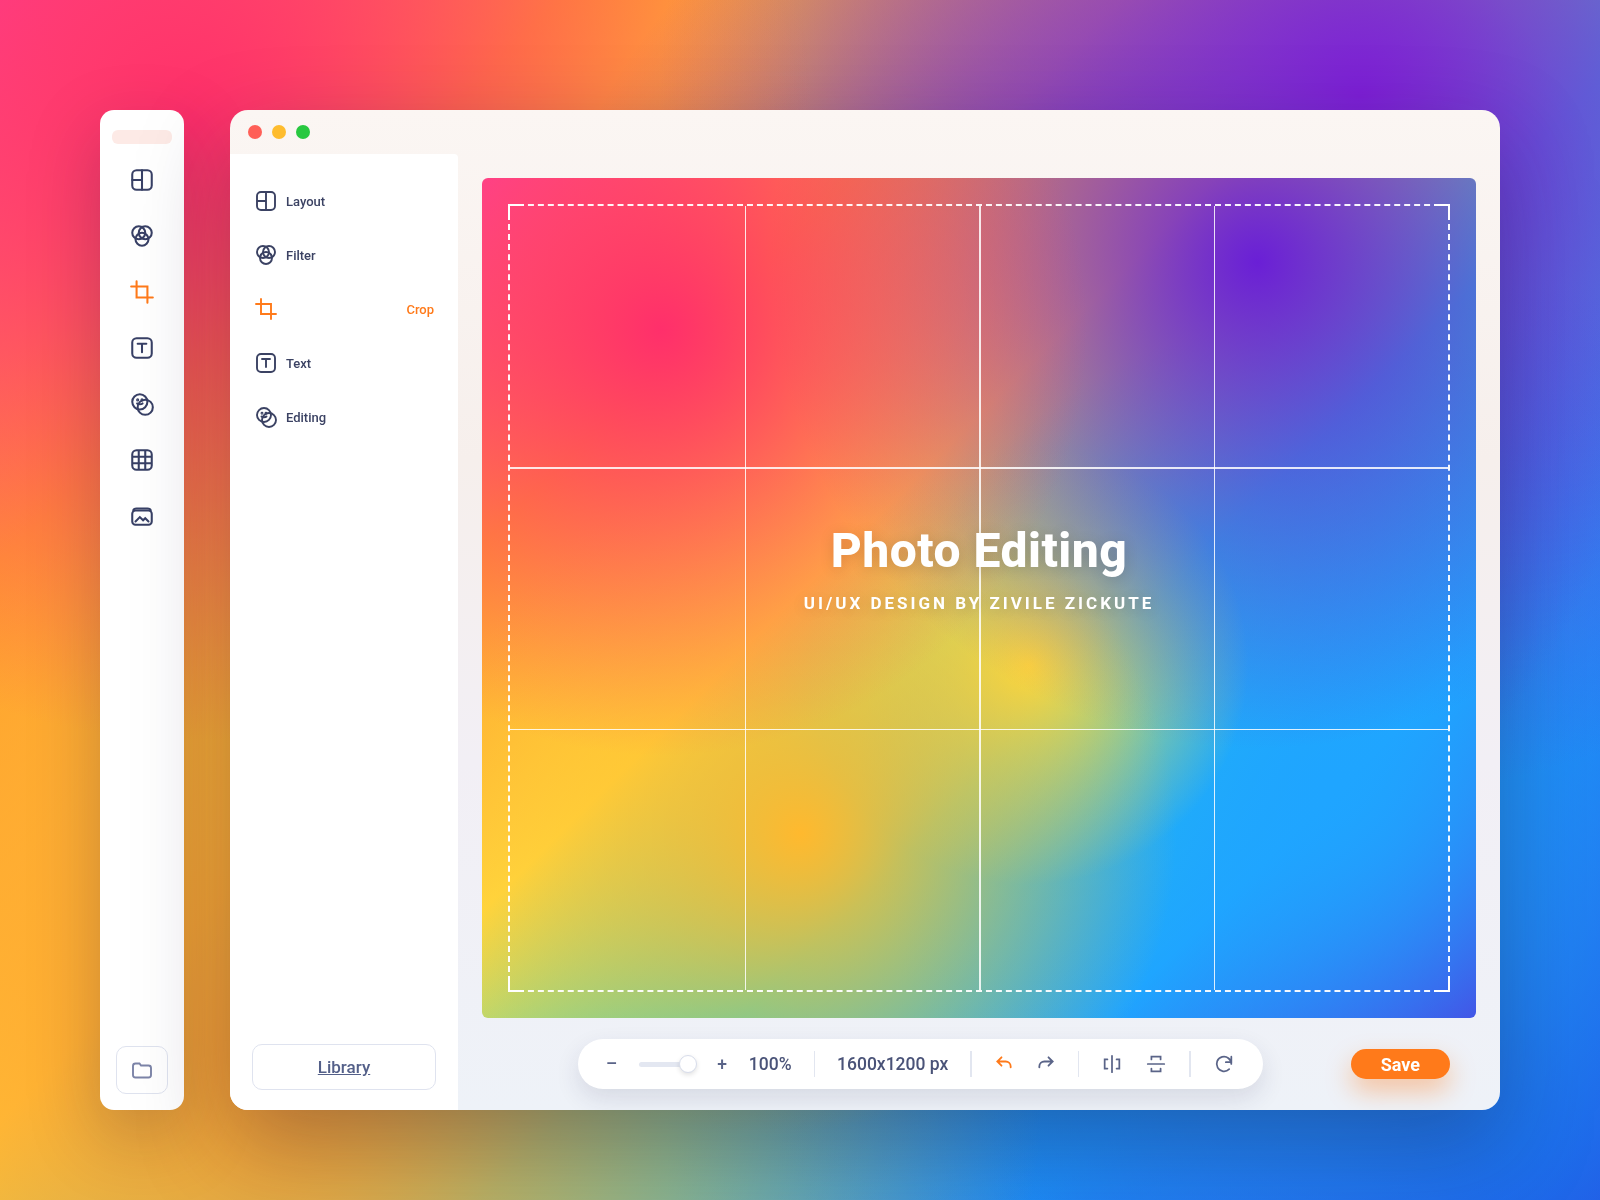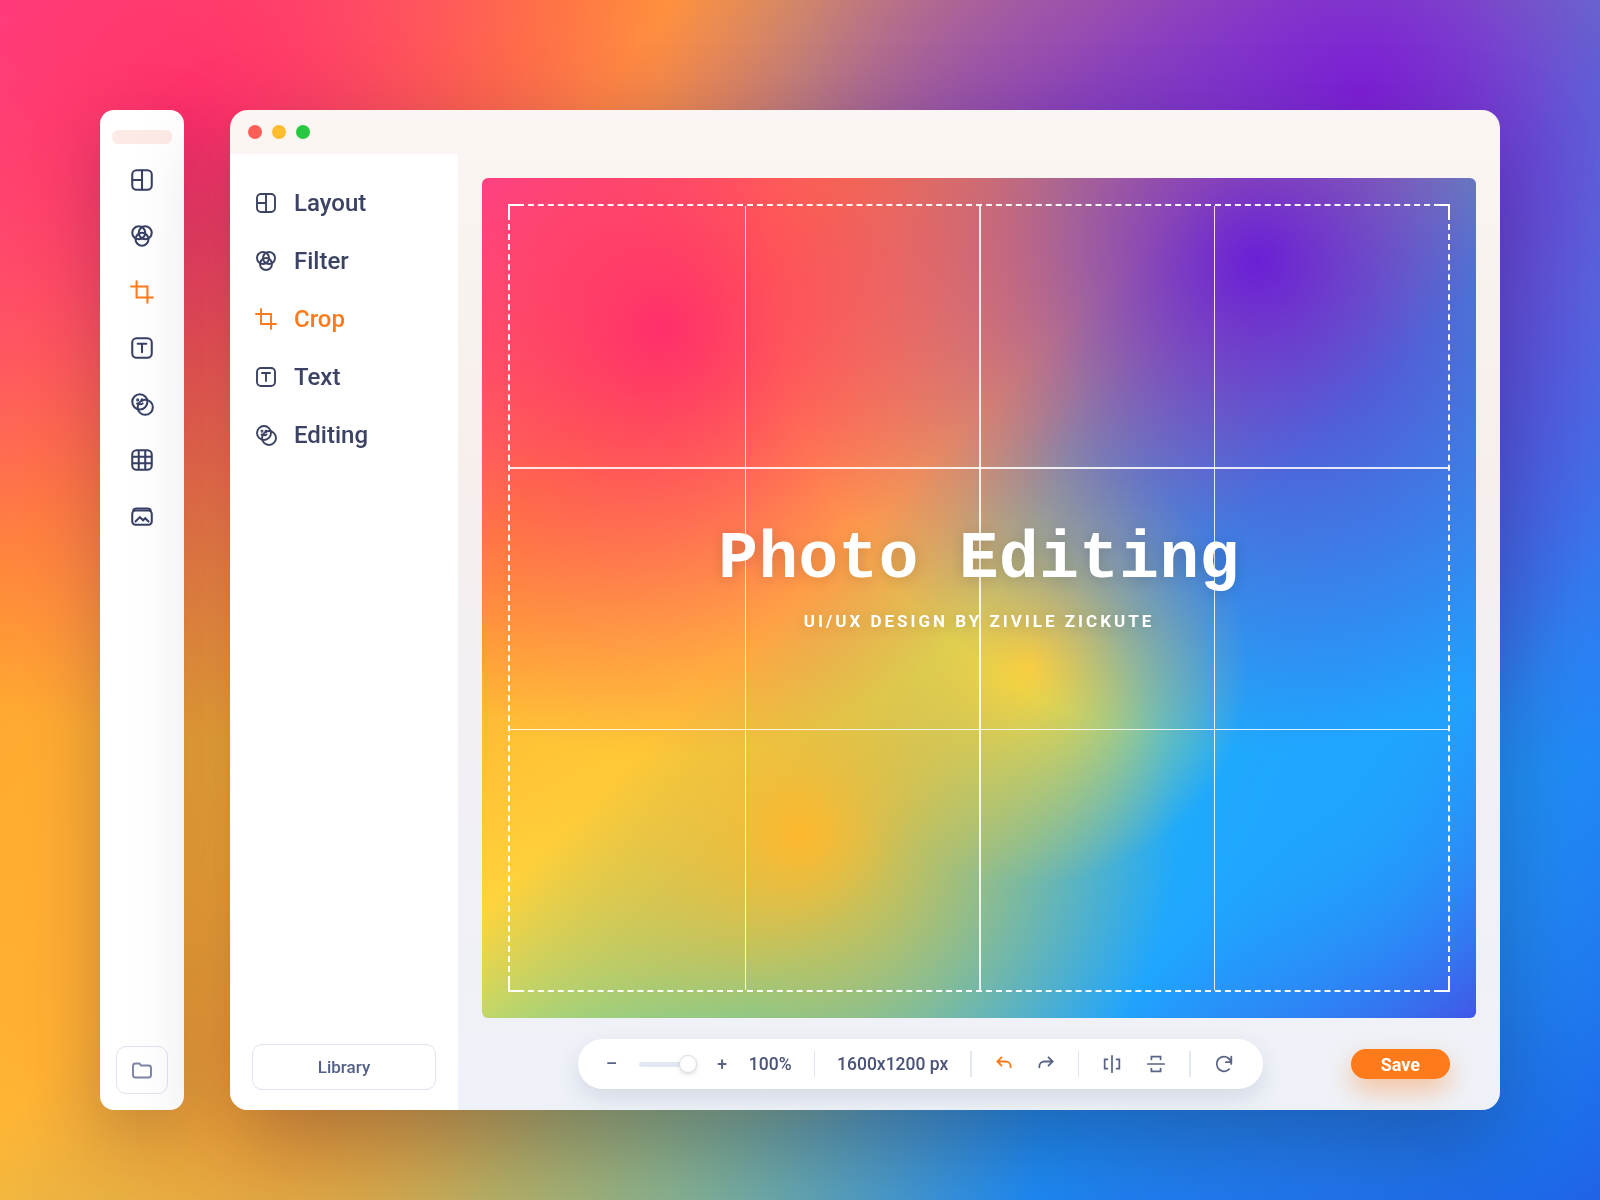--- a/index.html
+++ b/index.html
@@ -54,31 +54,31 @@
 
   .window-body { flex:1; display:flex; min-height:0; }
 
   
   .sidebar {
     width:228px; background:#ffffff; border-top-right-radius:4px;
     display:flex; flex-direction:column; padding:22px 0 20px;
   }
   .side-list { display:flex; flex-direction:column; gap:4px; padding:0 10px;}
   .side-item {
-    display:flex; align-items:center; gap:16px;
+    display:flex; align-items:center; gap:8px;
     padding:13px 14px; border-radius:10px;
-    color:#3b4263; font-size:24px; font-weight:500; cursor:pointer;
+    color:#3b4263; font-size:13px; font-weight:500; cursor:pointer;
   }
   .side-item .ic { width:24px; height:24px; color:#3b4263; display:flex; align-items:center; justify-content:center;}
-  .side-item.active, .side-item.active .ic { color:#ff7a1a; }
+  .side-item.active, .side-item.active .ic { color:#ff7a1a;justify-content:space-between; }
   .sidebar .grow { flex:1; }
   .library-btn {
     margin:0 22px; height:46px; border:1.5px solid #dfe3ef; border-radius:10px;
     background:#fff; color:#546089; font-size:17px; font-weight:500;
-    display:flex; align-items:center; justify-content:center; cursor:pointer;
+    display:flex; align-items:center; justify-content:center; cursor:pointer;text-decoration:underline;
   }
 
   
   .canvas-wrap { flex:1; position:relative; padding:24px 24px 0 24px; display:flex; flex-direction:column; min-width:0;}
   .canvas {
     flex:1; border-radius:6px; position:relative; overflow:hidden;
     background:
       radial-gradient(circle at 18% 18%, #ff2f6b 0%, transparent 40%),
       radial-gradient(circle at 78% 10%, #6a1fd6 0%, transparent 45%),
       radial-gradient(circle at 32% 78%, #ffb92e 0%, transparent 40%),
@@ -96,21 +96,21 @@
   .h.bl{left:-2px;bottom:-2px;border-right:none;border-top:none;}
   .h.br{right:-2px;bottom:-2px;border-left:none;border-top:none;}
   .grid-line{position:absolute;background:rgba(255,255,255,.85);}
   .gv{width:1.5px;top:0;bottom:0;} .gh{height:1.5px;left:0;right:0;}
   .gv.a{left:25%;} .gv.b{left:50%;} .gv.c{left:75%;}
   .gh.a{top:33.33%;} .gh.b{top:66.66%;}
   .canvas-text{
     position:absolute; left:0; right:0; top:41%; text-align:center; color:#fff;
     text-shadow:0 2px 14px rgba(0,0,0,.15);
   }
-  .canvas-text .t1{font-size:66px;font-weight:800;letter-spacing:.5px;font-family:Liberation Mono, monospace;}
+  .canvas-text .t1{font-size:48px;font-weight:800;letter-spacing:.5px;}
   .canvas-text .t2{font-size:17px;font-weight:700;letter-spacing:3px;margin-top:14px;}
 
   
   .bottombar{
     height:92px; display:flex; align-items:center; padding:0 26px;
     gap:18px;
   }
   .pill{
     height:50px; background:#fff; border-radius:28px;
     box-shadow:0 10px 24px rgba(40,40,80,.12);

